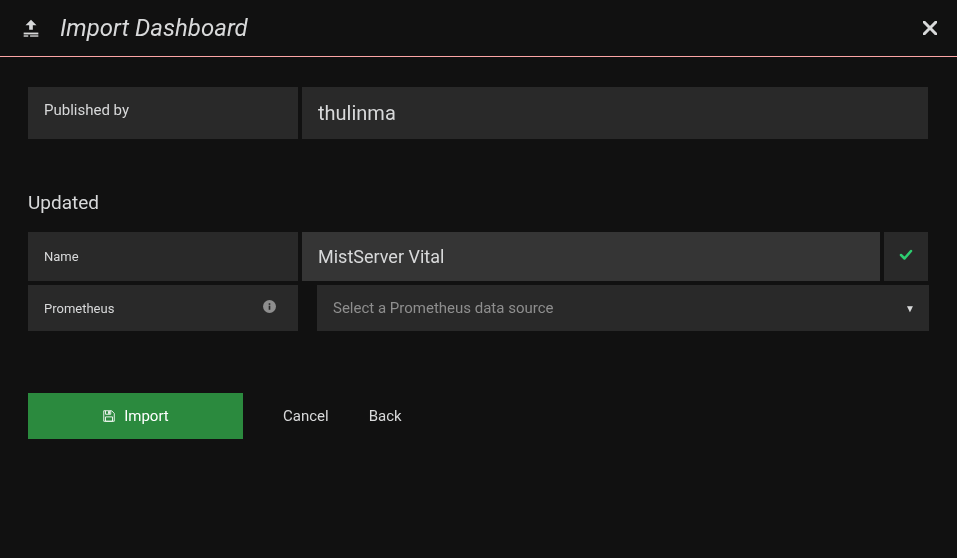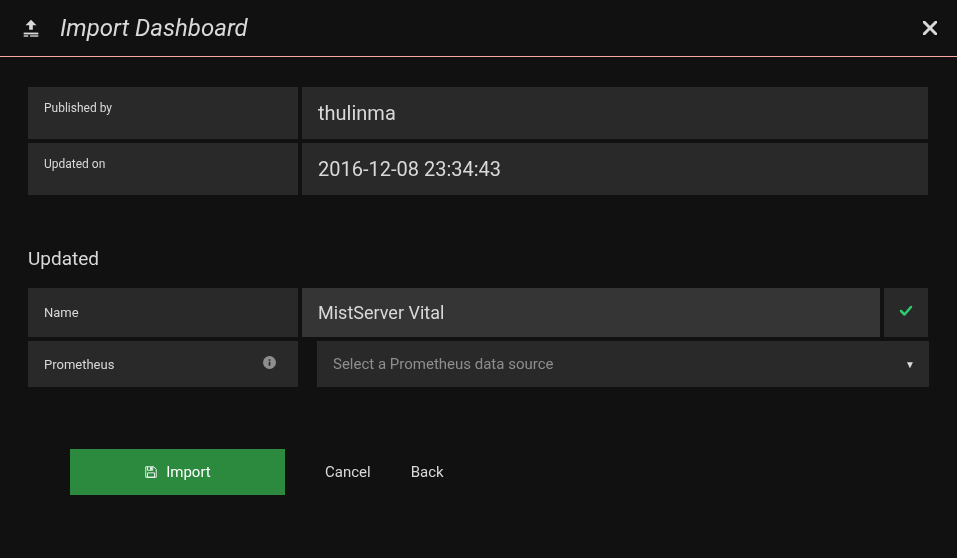--- a/index.html
+++ b/index.html
@@ -59,21 +59,21 @@
       text-decoration: underline;
     }
     .info-row {
       display: flex;
       margin-bottom: 4px;
     }
     .info-label {
       background: #292929;
       padding: 14px 16px;
       width: 270px;
-      font-size: 12px;
+      font-size: 15px;
       color: #d8d9da;
     }
     .info-value {
       background: #292929;
       padding: 14px 16px;
       margin-left: 4px;
       flex: 1;
       font-size: 20px;
       color: #d8d9da;
       max-width: 626px;
@@ -157,21 +157,20 @@
     .info-icon {
       color: #8e8e8e;
       font-size: 13px;
       margin-right: 6px;
     }
     .actions {
       margin-top: 62px;
       display: flex;
       align-items: center;
       gap: 40px;
-      margin-left: 42px;
     }
     .btn-import {
       background: #2b8a3e;
       color: #fff;
       border: none;
       padding: 14px 0;
       width: 215px;
       font-size: 15px;
       cursor: pointer;
       display: flex;
@@ -215,24 +214,20 @@
     </span>
   </div>
 
   <div class="content">
 
     <div class="info-row">
       <div class="info-label">Published by</div>
       <div class="info-value">thulinma</div>
     </div>
 
-    <div class="info-row">
-      <div class="info-label">Updated on</div>
-      <div class="info-value">2016-12-08 23:34:43</div>
-    </div>
 
     <div class="options-section">
       <h2 class="options-title">Updated</h2>
 
       <div class="form-row">
         <div class="form-label">Name</div>
         <div class="form-input-wrapper">
           <input type="text" class="form-input" value="MistServer Vital" style="">
         </div>
         <div class="form-check">

